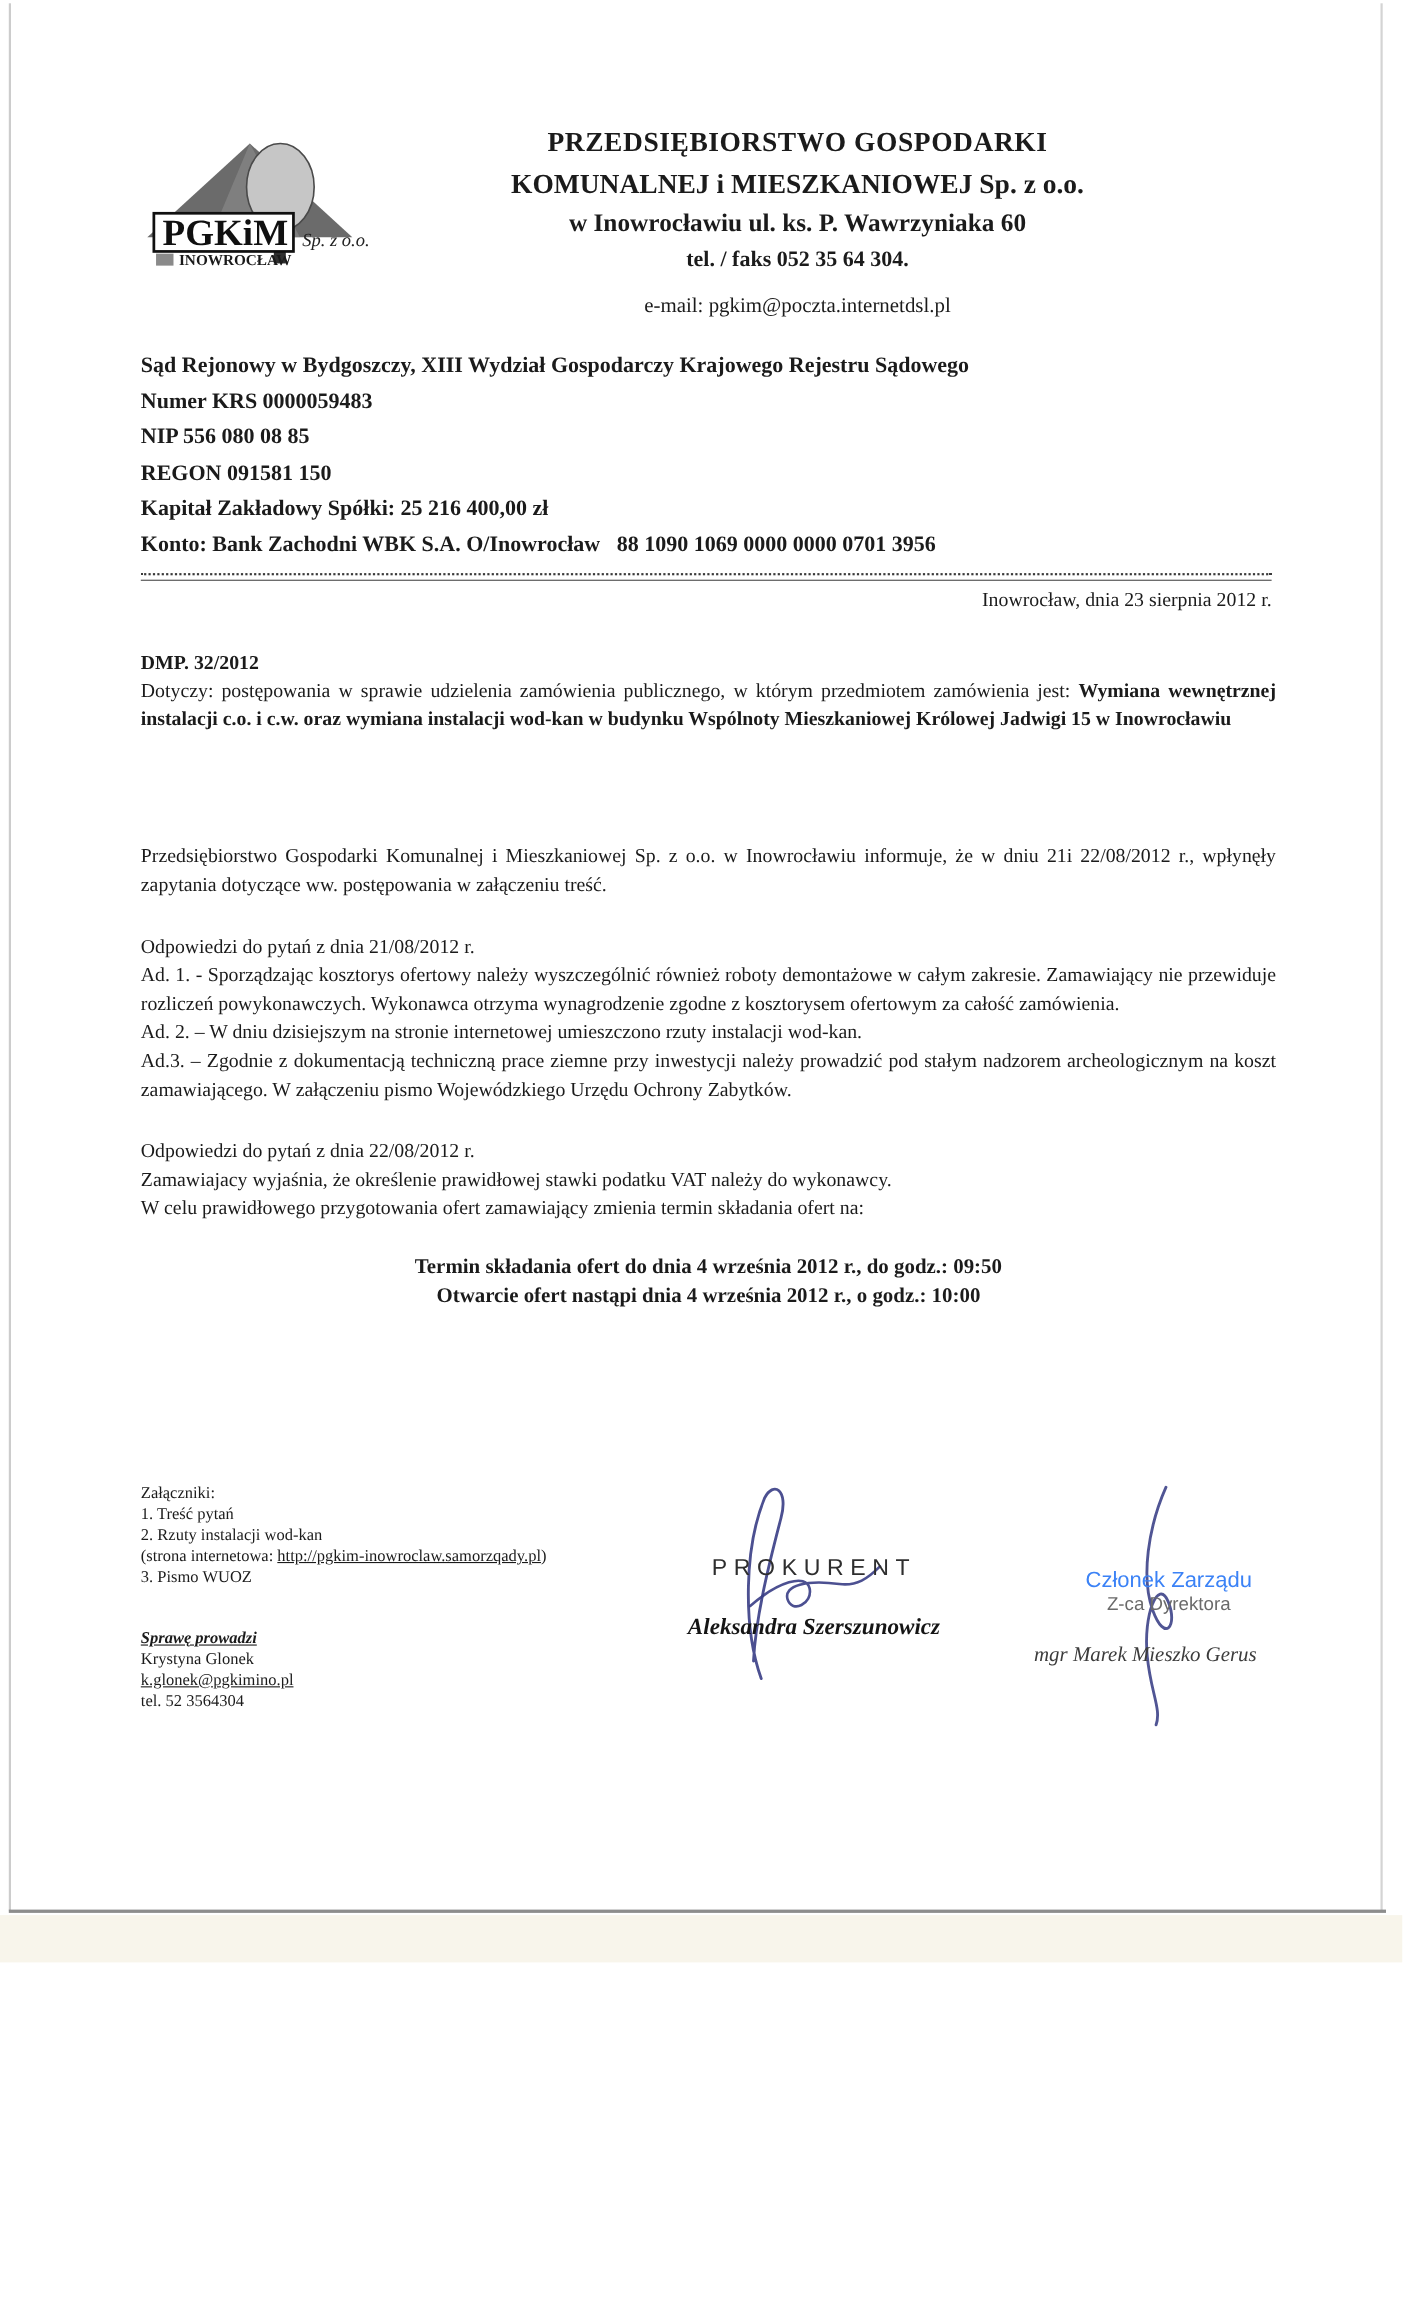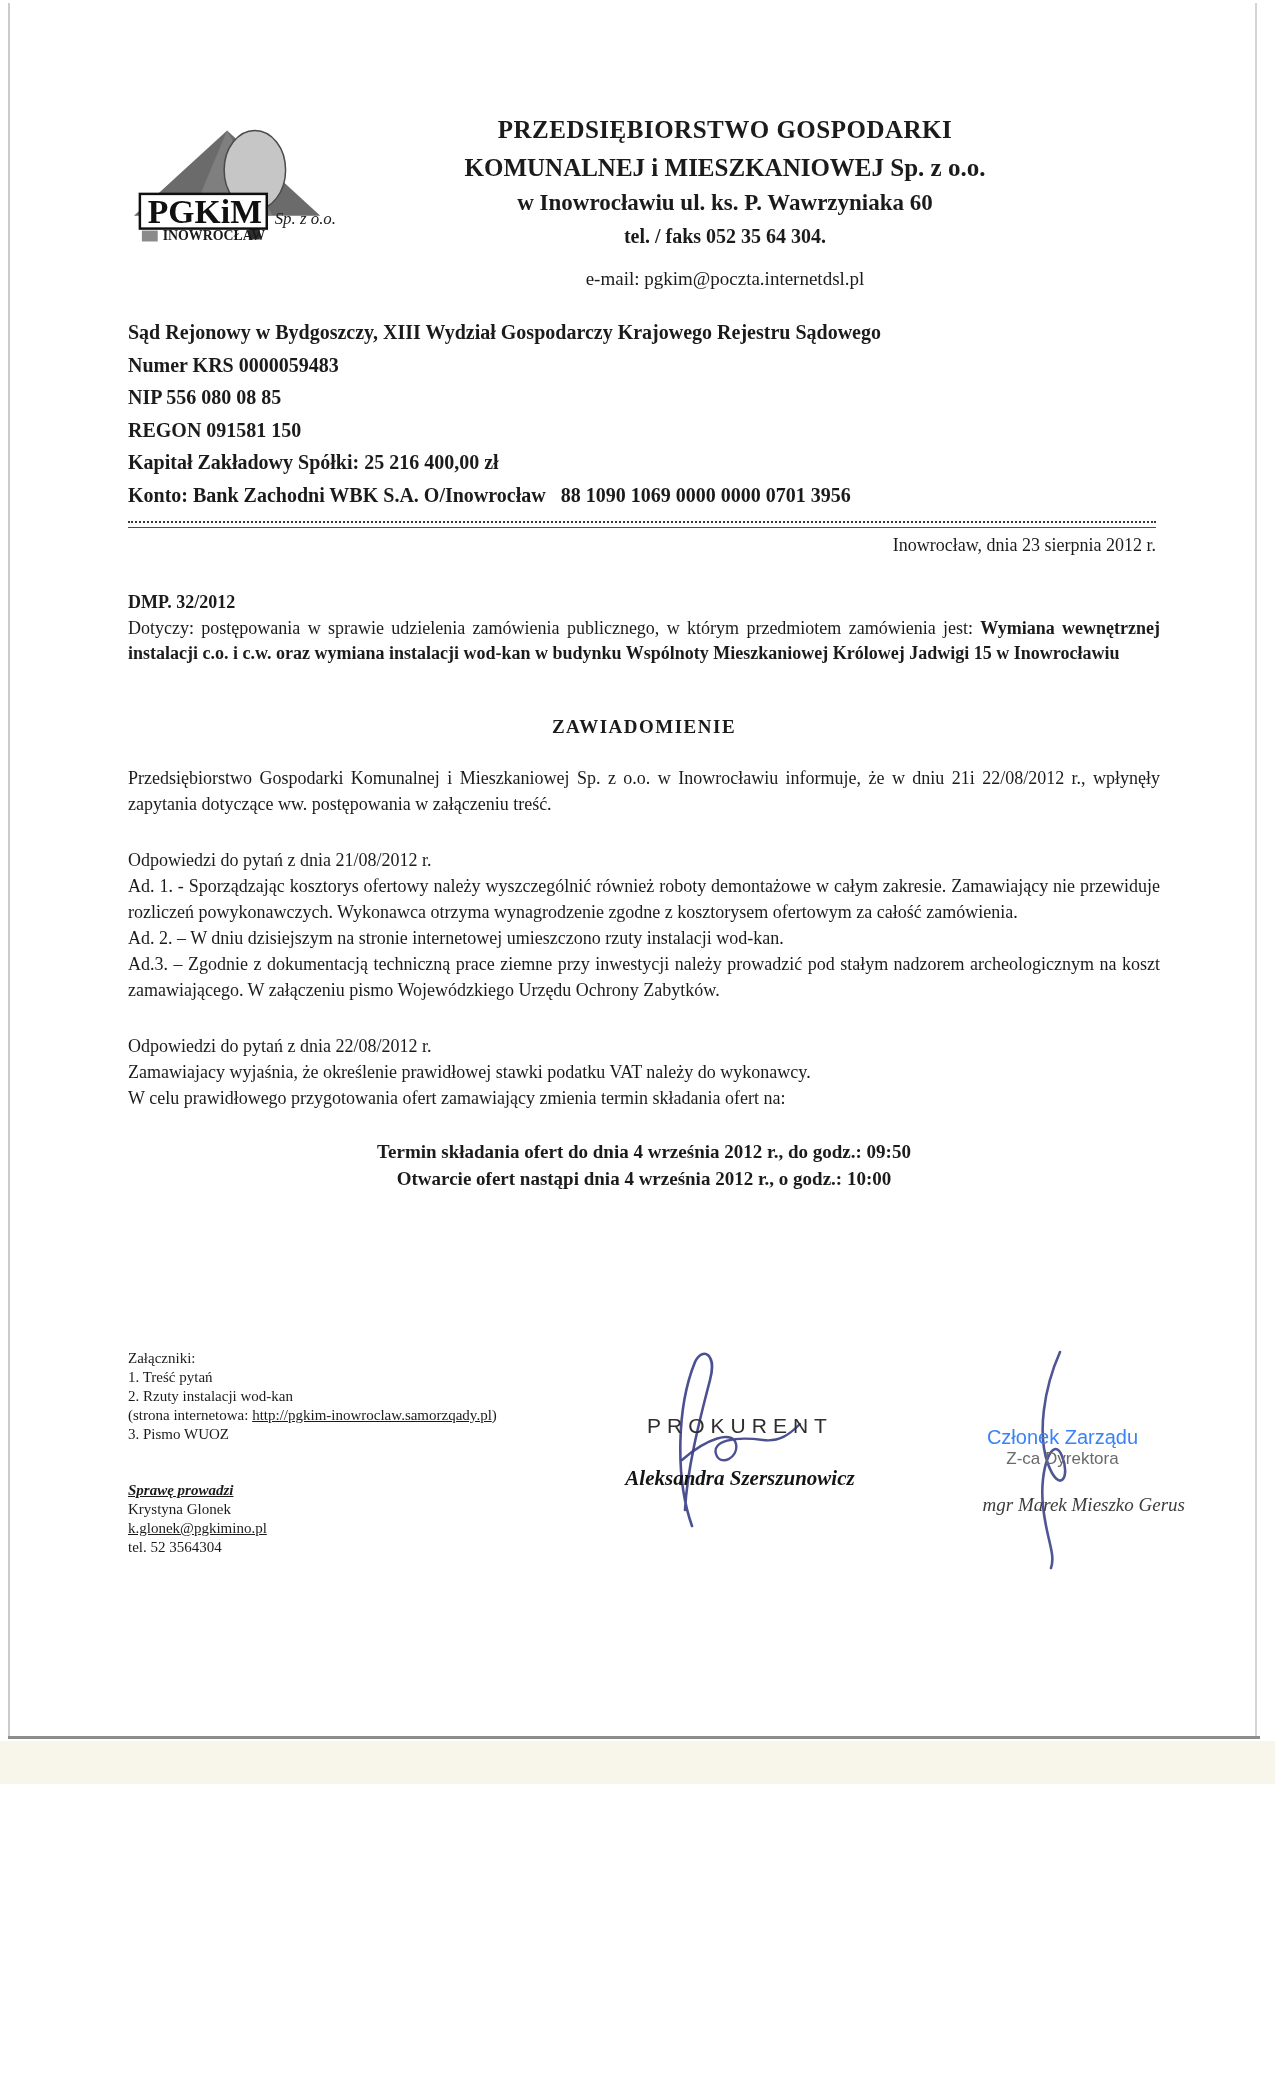--- a/index.html
+++ b/index.html
@@ -64,21 +64,21 @@
     font-family:"Liberation Sans", sans-serif;font-size:21px;letter-spacing:6px;color:#2e2e2e;}
   .sig-name{position:absolute;top:118px;left:0;width:100%;text-align:center;
     font-size:21px;font-weight:bold;font-style:italic;color:#151515;}
 
   .sig-right{position:absolute;left:940px;top:1348px;width:245px;height:225px;}
   .sig-right .pen{position:absolute;left:78px;top:0;}
   .sr-title1{position:absolute;top:78px;left:0;width:100%;text-align:center;
     font-family:"Liberation Sans", sans-serif;font-size:20px;color:#3b82f6;}
   .sr-title2{position:absolute;top:101px;left:0;width:100%;text-align:center;
     font-family:"Liberation Sans", sans-serif;font-size:17px;color:#6a6a6a;}
-  .sr-name{position:absolute;top:146px;left:0;width:100%;text-align:right;
+  .sr-name{position:absolute;top:146px;left:0;width:100%;text-align:left;
     font-style:italic;font-size:19px;color:#3c3c3c;}
 </style>
 </head>
 <body>
 
 <div class="canvas">
 
   <div class="edge-left"></div>
   <div class="edge-right"></div>
   <div class="edge-bottom"></div>
@@ -114,21 +114,20 @@
   </div>
 
   <div class="sep-dotted"></div>
 
   <div class="date-line">Inowrocław, dnia 23 sierpnia 2012 r.</div>
 
   <div class="case-number">DMP. 32/2012</div>
 
   <p class="subject"><span>Dotyczy: postępowania w sprawie udzielenia zamówienia publicznego, w którym przedmiotem zamówienia jest: </span><span class="b">Wymiana wewnętrznej instalacji c.o. i c.w. oraz wymiana instalacji wod-kan w budynku Wspólnoty Mieszkaniowej Królowej Jadwigi 15 w Inowrocławiu</span></p>
 
-  <div class="doc-title">ZAWIADOMIENIE</div>
 
   <div class="body-flow">
     <p>Przedsiębiorstwo Gospodarki Komunalnej i Mieszkaniowej Sp. z o.o. w Inowrocławiu informuje, że w dniu 21i 22/08/2012 r., wpłynęły zapytania dotyczące ww. postępowania w załączeniu treść.</p>
 
     <div class="ans-heading">Odpowiedzi do pytań z dnia 21/08/2012 r.</div>
     <p>Ad. 1. - Sporządzając kosztorys ofertowy należy wyszczególnić również roboty demontażowe w całym zakresie. Zamawiający nie przewiduje rozliczeń powykonawczych. Wykonawca otrzyma wynagrodzenie zgodne z kosztorysem ofertowym za całość zamówienia.</p>
     <p class="ans22-line">Ad. 2. – W dniu dzisiejszym na stronie internetowej umieszczono rzuty instalacji wod-kan.</p>
     <p>Ad.3. – Zgodnie z dokumentacją techniczną prace ziemne przy inwestycji należy prowadzić pod stałym nadzorem archeologicznym na koszt zamawiającego. W załączeniu pismo Wojewódzkiego Urzędu Ochrony Zabytków.</p>
 
     <div class="ans-heading">Odpowiedzi do pytań z dnia 22/08/2012 r.</div>

